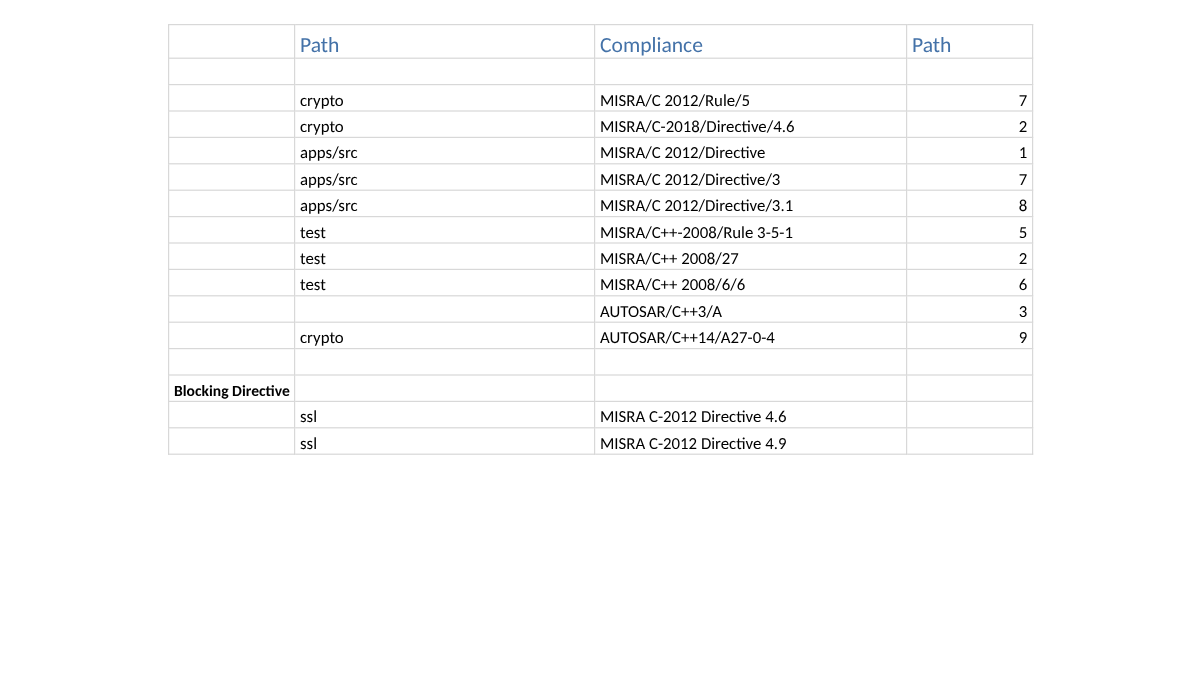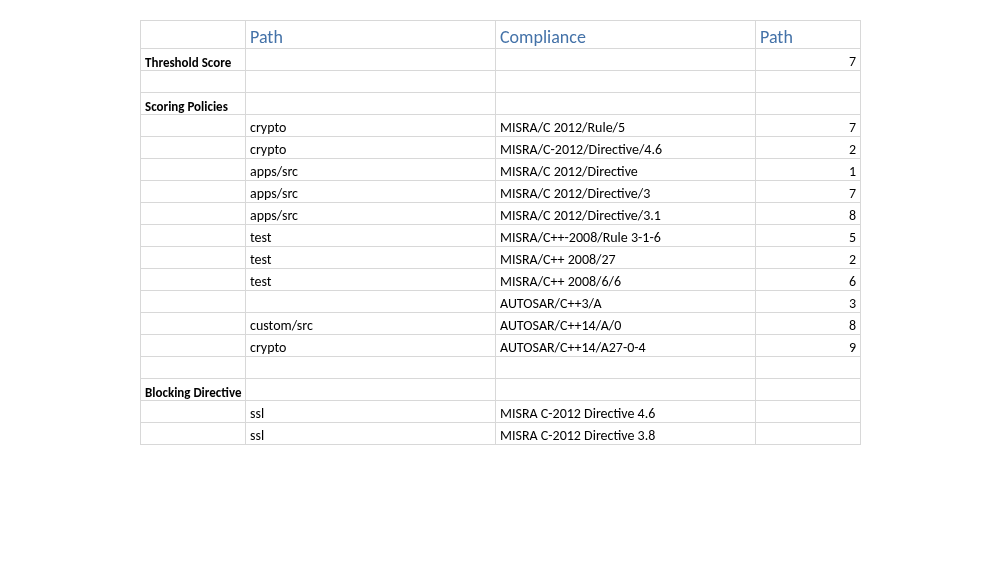--- a/index.html
+++ b/index.html
@@ -69,47 +69,35 @@
     <thead>
       <tr>
         <th></th>
         <th>Path</th>
         <th>Compliance</th>
         <th>Path</th>
       </tr>
     </thead>
     <tbody id="tbody">
         <tr>
-          <td class="section">Threshold Score</td>
           <td></td>
-          <td></td>
-          <td class="num">7</td>
-        </tr>
-        <tr>
-          <td></td>
-          <td></td>
-          <td></td>
-          <td class="num"></td>
-        </tr>
-        <tr>
-          <td class="section">Scoring Policies</td>
           <td></td>
           <td></td>
           <td class="num"></td>
         </tr>
         <tr>
           <td></td>
           <td>crypto</td>
           <td>MISRA/C 2012/Rule/5</td>
           <td class="num">7</td>
         </tr>
         <tr>
           <td></td>
           <td>crypto</td>
-          <td>MISRA/C-2012/Directive/4.6</td>
+          <td>MISRA/C-2018/Directive/4.6</td>
           <td class="num">2</td>
         </tr>
         <tr>
           <td></td>
           <td>apps/src</td>
           <td>MISRA/C 2012/Directive</td>
           <td class="num">1</td>
         </tr>
         <tr>
           <td></td>
@@ -119,46 +107,40 @@
         </tr>
         <tr>
           <td></td>
           <td>apps/src</td>
           <td>MISRA/C 2012/Directive/3.1</td>
           <td class="num">8</td>
         </tr>
         <tr>
           <td></td>
           <td>test</td>
-          <td>MISRA/C++-2008/Rule 3-1-6</td>
+          <td>MISRA/C++-2008/Rule 3-5-1</td>
           <td class="num">5</td>
         </tr>
         <tr>
           <td></td>
           <td>test</td>
           <td>MISRA/C++ 2008/27</td>
           <td class="num">2</td>
         </tr>
         <tr>
           <td></td>
           <td>test</td>
           <td>MISRA/C++ 2008/6/6</td>
           <td class="num">6</td>
         </tr>
         <tr>
           <td></td>
           <td></td>
           <td>AUTOSAR/C++3/A</td>
           <td class="num">3</td>
-        </tr>
-        <tr>
-          <td></td>
-          <td>custom/src</td>
-          <td>AUTOSAR/C++14/A/0</td>
-          <td class="num">8</td>
         </tr>
         <tr>
           <td></td>
           <td>crypto</td>
           <td>AUTOSAR/C++14/A27-0-4</td>
           <td class="num">9</td>
         </tr>
         <tr>
           <td></td>
           <td></td>
@@ -173,18 +155,18 @@
         </tr>
         <tr>
           <td></td>
           <td>ssl</td>
           <td>MISRA C-2012 Directive 4.6</td>
           <td class="num"></td>
         </tr>
         <tr>
           <td></td>
           <td>ssl</td>
-          <td>MISRA C-2012 Directive 3.8</td>
+          <td>MISRA C-2012 Directive 4.9</td>
           <td class="num"></td>
         </tr>
       </tbody>
   </table>
 </div>
 
 </body></html>

